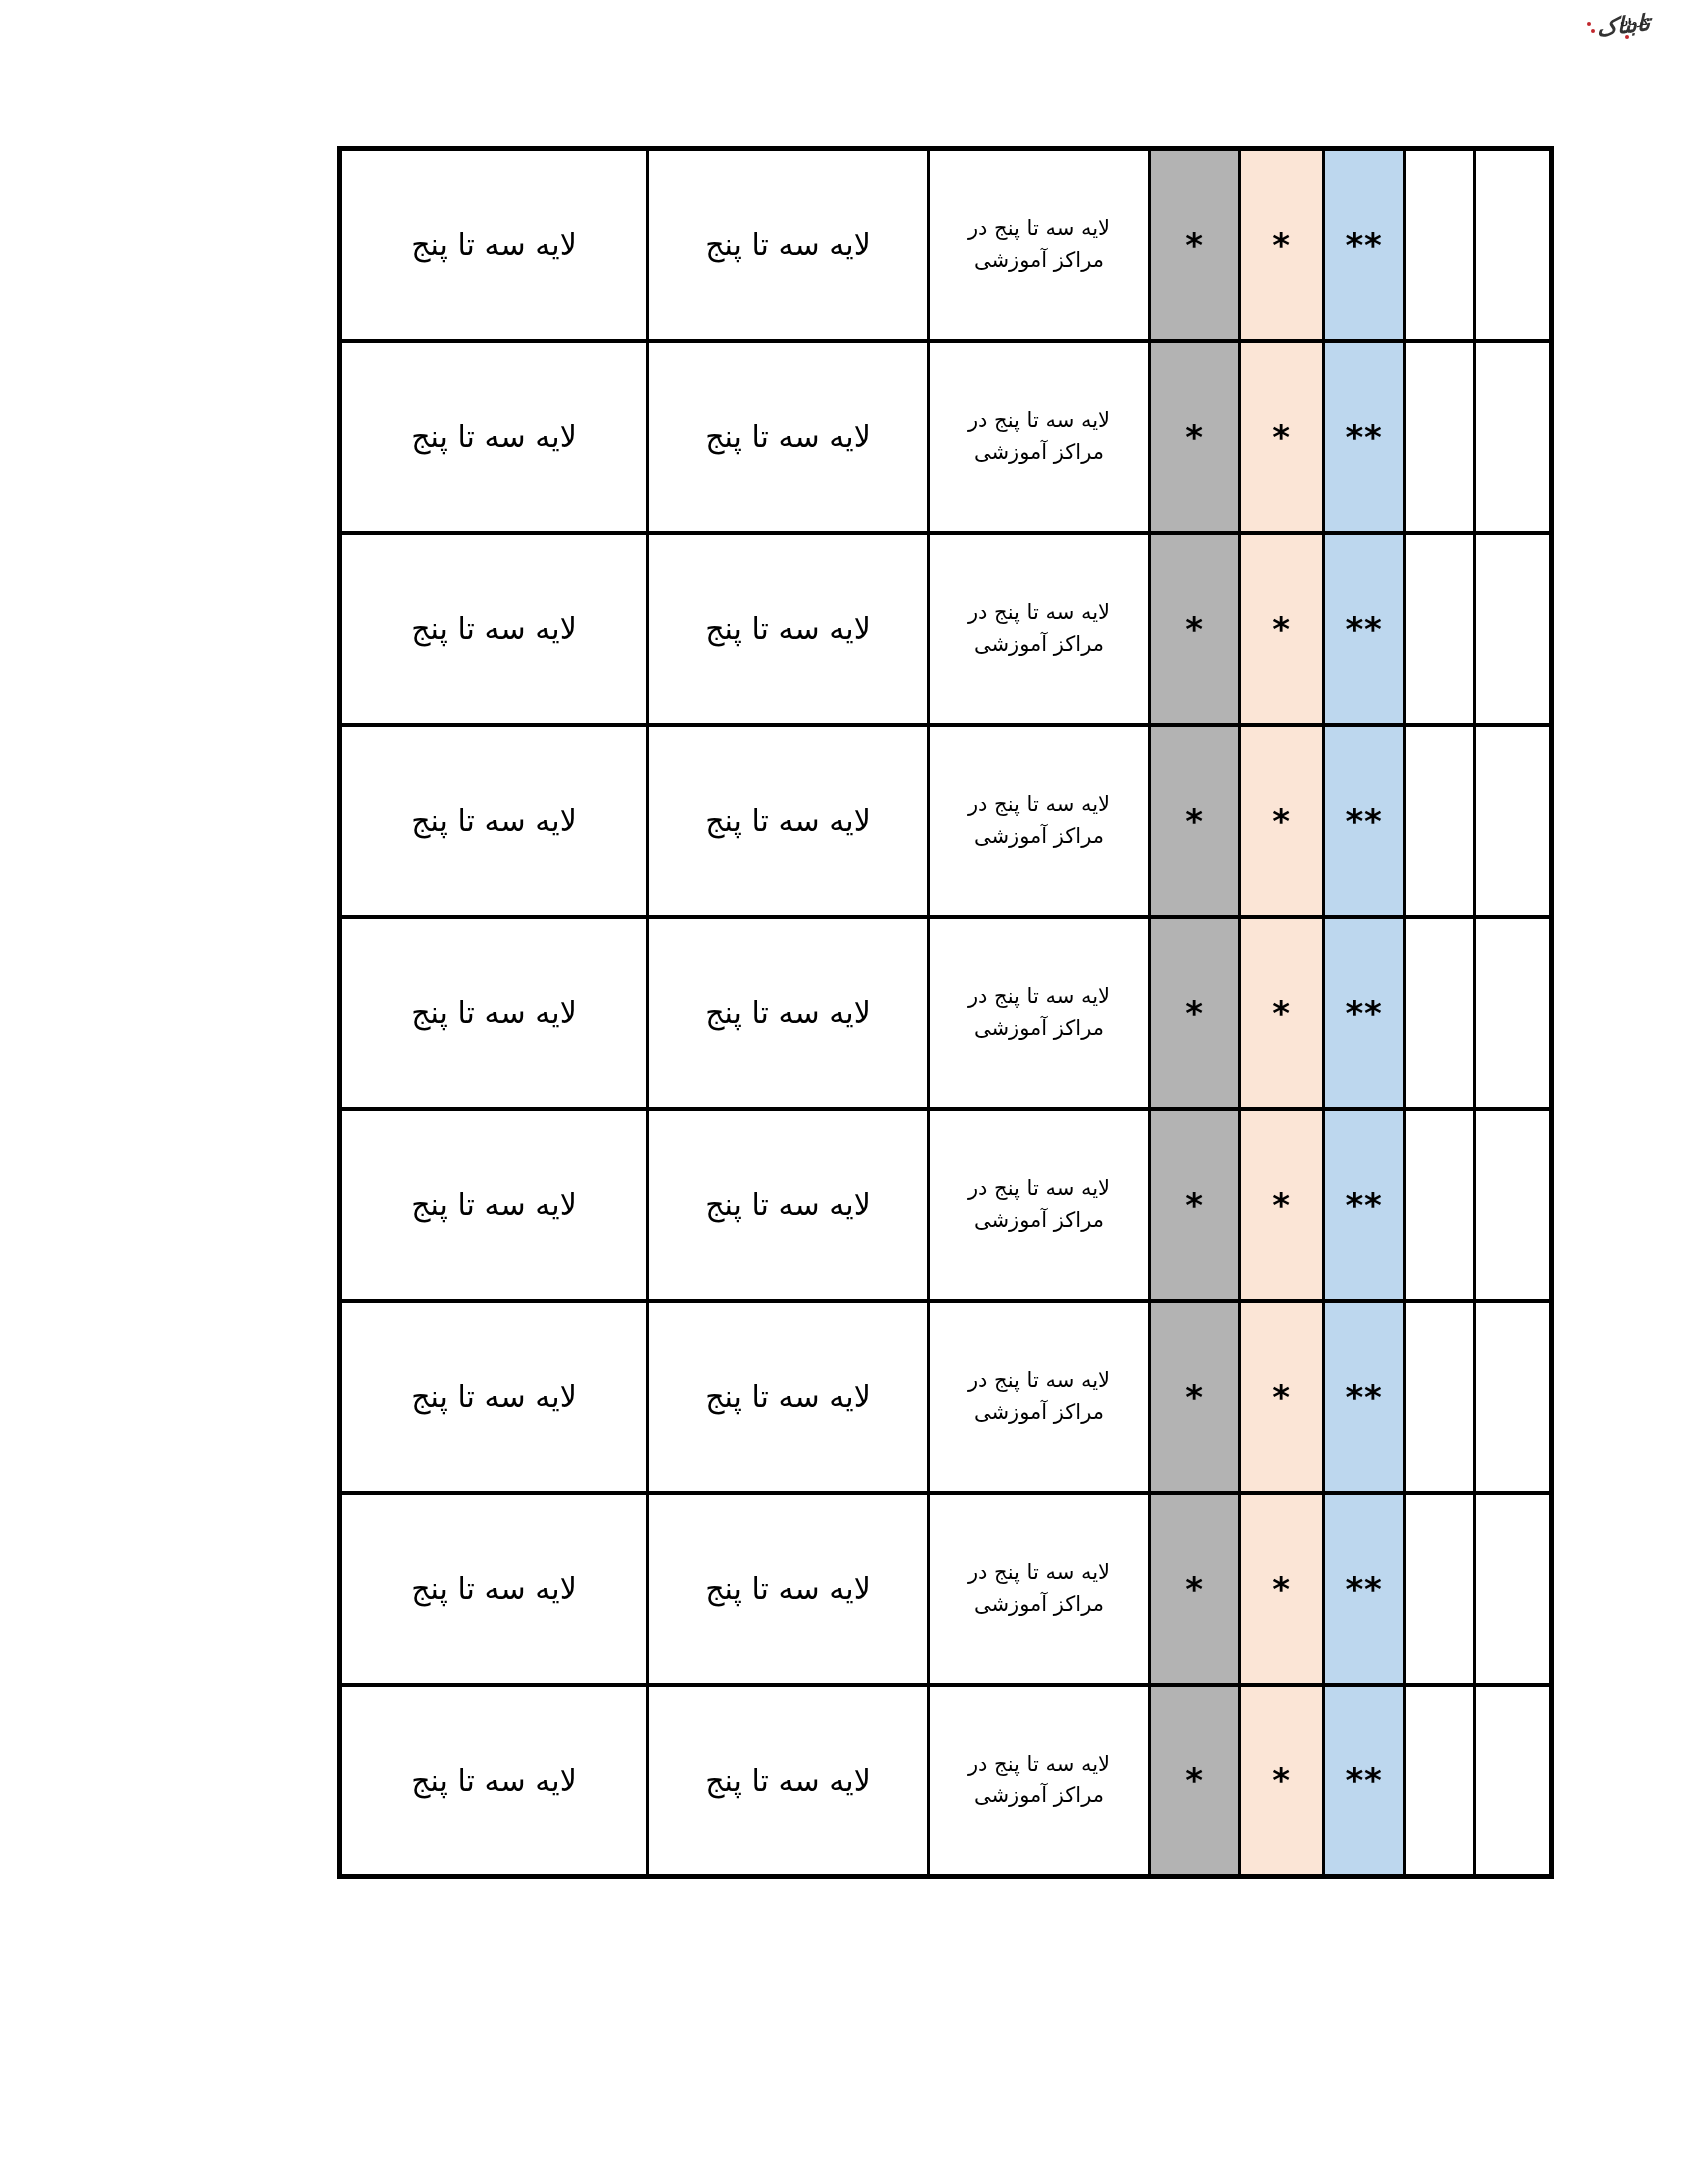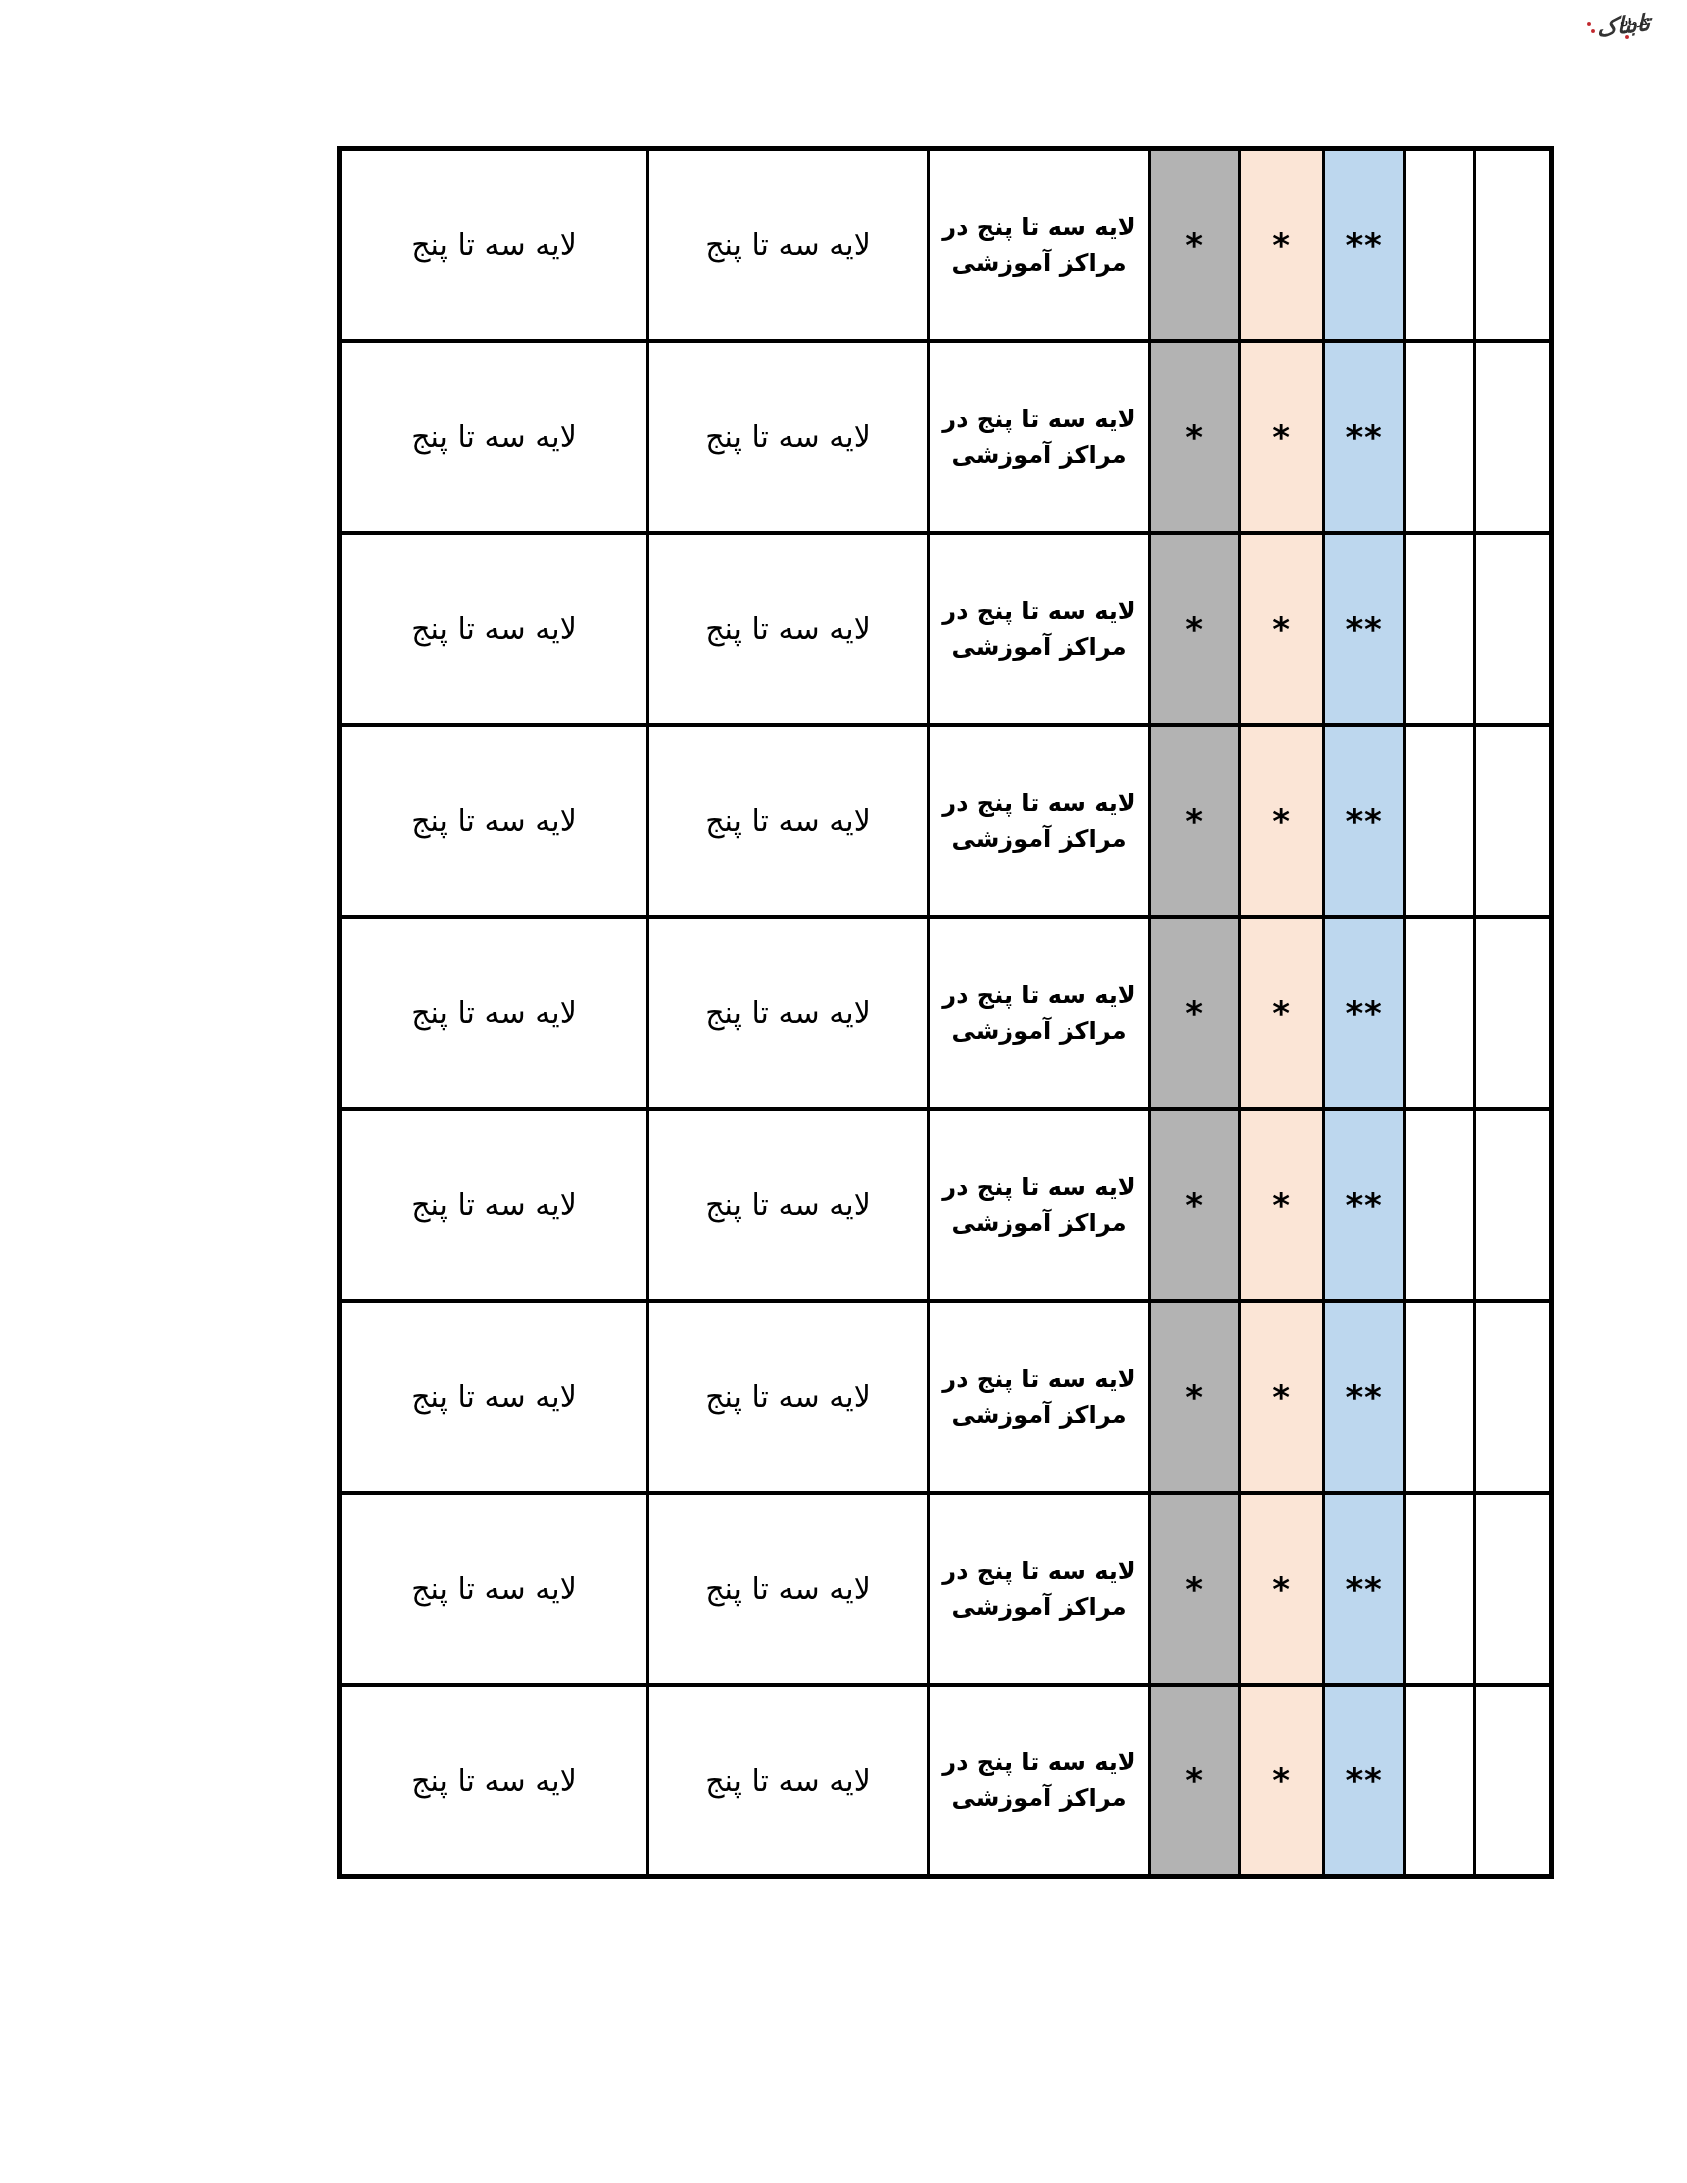--- a/index.html
+++ b/index.html
@@ -47,21 +47,21 @@
     border:3.3px solid #000;
     border-top-width:4.6px;
     border-bottom-width:4.6px;
     text-align:center;
     vertical-align:middle;
     overflow:hidden;
   }
   .sheet-table tr { height:192px; }
 
   .cell-text  { font-size:30px; font-weight:normal; white-space:nowrap; }
-  .cell-multi { font-size:24px; font-weight:bold; line-height:1.5;margin-left:43px; }
+  .cell-multi { font-size:21px; font-weight:normal; line-height:1.5;margin-left:43px; }
   .cell-multi div { white-space:nowrap; }
   .cell-star  { font-size:34px; font-weight:bold; letter-spacing:0.7px; }
 
   .bg-gray  { background:var(--gray); }
   .bg-peach { background:var(--peach); }
   .bg-blue  { background:var(--blue); }
 </style>
 </head>
 <body>
 

